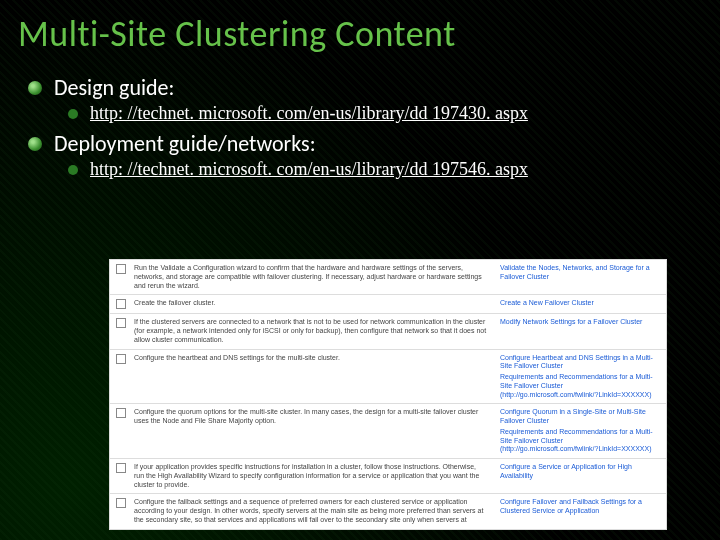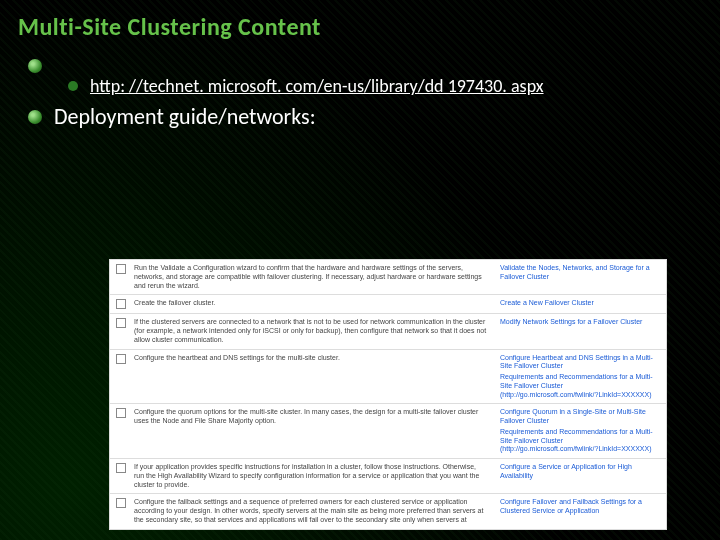--- a/index.html
+++ b/index.html
@@ -11,22 +11,22 @@
     background-image:
       repeating-linear-gradient(45deg, rgba(20,60,20,0.15) 0 2px, transparent 2px 6px),
       radial-gradient(circle at 10% 90%, rgba(0,80,0,0.4), transparent 60%),
       linear-gradient(#000, #000);
     font-family: "Segoe UI", Calibri, Arial, sans-serif;
     color: #fff;
     overflow: hidden;
     position: relative;
   }
   .title {
-    font-size: 24px;
-    font-weight: 700;
+    font-size: 36px;
+    font-weight: 400;
     color: #66c24a;
     margin: 12px 0 18px 18px;
     letter-spacing: 0.5px;
   }
   .content {
     margin-left: 28px;
   }
   .bullet-row {
     display: flex;
     align-items: center;
@@ -57,20 +57,21 @@
     border-radius: 50%;
     background: #2a7a24;
     margin-right: 12px;
     flex-shrink: 0;
   }
   .link {
     font-size: 18px;
     color: #fff;
     text-decoration: underline;
     cursor: pointer;
+    font-family: Liberation Serif, serif;
   }
   .screenshot {
     position: absolute;
     left: 110px;
     top: 260px;
     width: 556px;
     background: #fff;
     color: #333;
     font-family: Arial, sans-serif;
     font-size: 7px;
@@ -110,29 +111,34 @@
   .cell-right .sub { display:block; margin-top:2px; }
 </style>
 </head>
 <body>
 
 <div class="title">Multi-Site Clustering Content</div>
 
 <div class="content">
   <div class="bullet-row">
     <span class="bullet-circle"></span>
+    <span class="bullet-text">Design guide:</span>
   </div>
   <div class="sub-row">
     <span class="sub-dot"></span>
     <span class="link">http: //technet. microsoft. com/en-us/library/dd 197430. aspx</span>
   </div>
 
   <div class="bullet-row">
     <span class="bullet-circle"></span>
     <span class="bullet-text">Deployment guide/networks:</span>
+  </div>
+  <div class="sub-row">
+    <span class="sub-dot"></span>
+    <span class="link">http: //technet. microsoft. com/en-us/library/dd 197546. aspx</span>
   </div>
 </div>
 
 <div class="screenshot">
   <div class="row">
     <div class="cell-check">
         <span class="chk"></span>
       </div>
     <div class="cell-mid">Run the Validate a Configuration wizard to confirm that the hardware and hardware settings of the servers, networks, and storage are compatible with failover clustering. If necessary, adjust hardware or hardware settings and rerun the wizard.</div>
     <div class="cell-right">Validate the Nodes, Networks, and Storage for a Failover Cluster</div>

